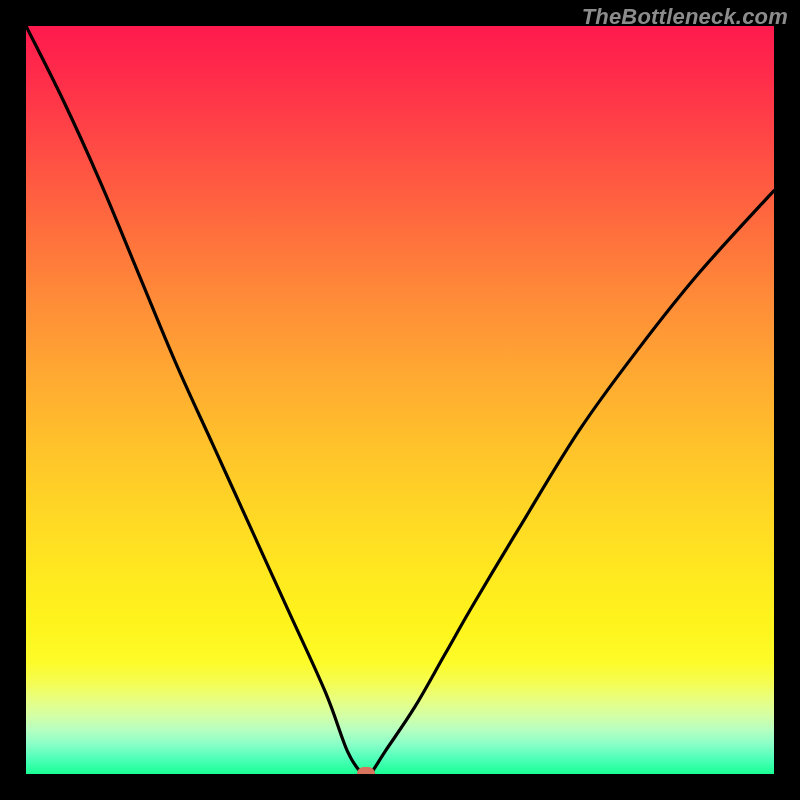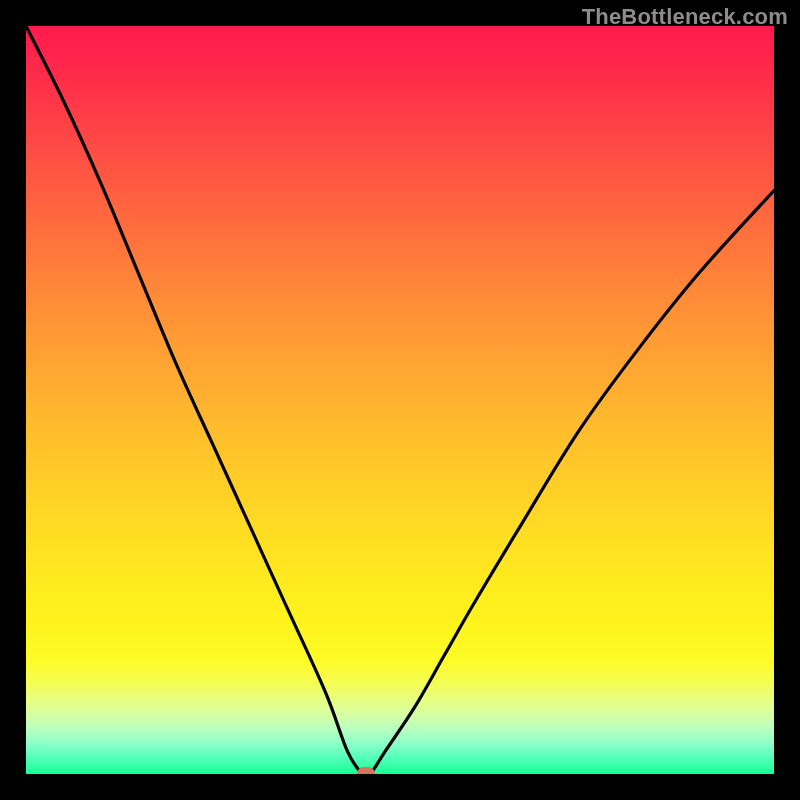--- a/index.html
+++ b/index.html
@@ -65,20 +65,21 @@
   }
   .watermark {
     position: absolute;
     top: 4px;
     right: 12px;
     font-size: 22px;
     font-weight: 600;
     letter-spacing: 0.2px;
     color: #8c8c8c;
     user-select: none;
+    font-style: italic;
   }
 </style>
 </head>
 <body>
 
 <div class="frame">
 
   <div class="plot-area">
     <div class="gradient-bg"></div>
 

